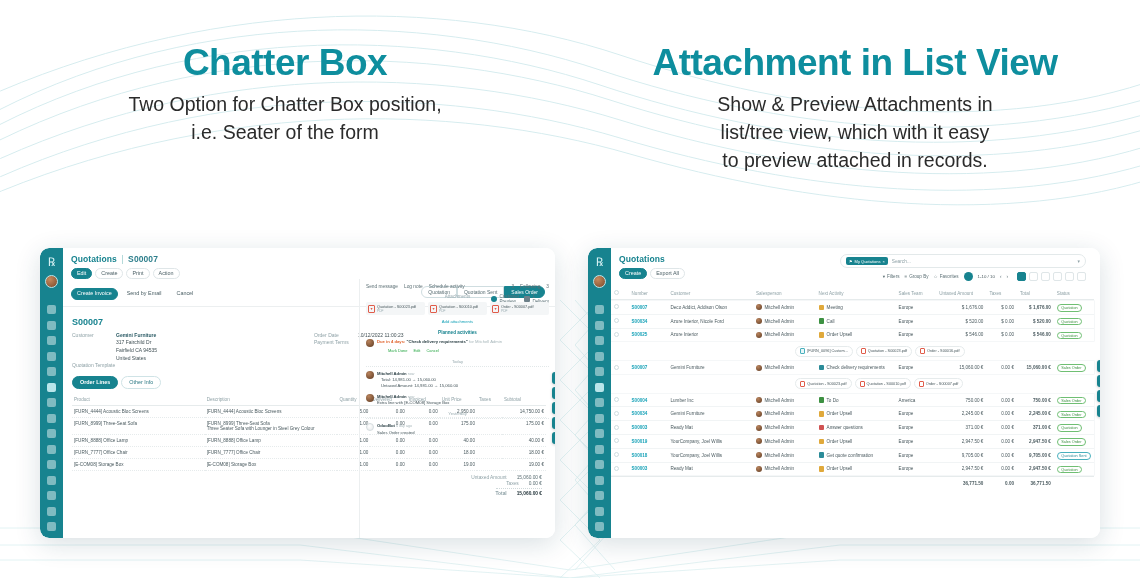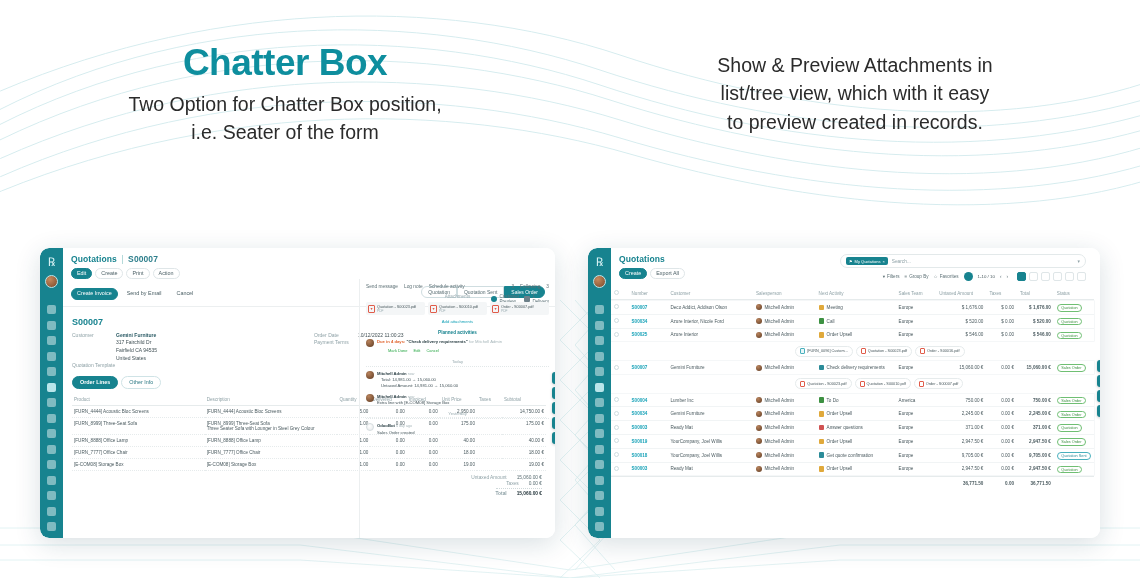--- a/index.html
+++ b/index.html
@@ -193,24 +193,25 @@
 
 <div class="headers">
   <div class="hcol">
     <div class="htitle">Chatter Box</div>
     <div class="hsub">
       <div>Two Option for Chatter Box position,</div>
       <div>i.e. Seater of the form</div>
     </div>
   </div>
   <div class="hcol">
+    <div class="htitle">Attachment in List View</div>
     <div class="hsub">
       <div>Show &amp; Preview Attachments in</div>
       <div>list/tree view, which with it easy</div>
-      <div>to preview created in records.</div>
+      <div>to preview attached in records.</div>
     </div>
   </div>
 </div>
 
 <div class="shot" id="shot-left">
 
   <div class="odoo-rail">
     <div class="rail-logo">℞</div>
     <div class="rail-avatar"></div>
     <div class="rail-icons">

